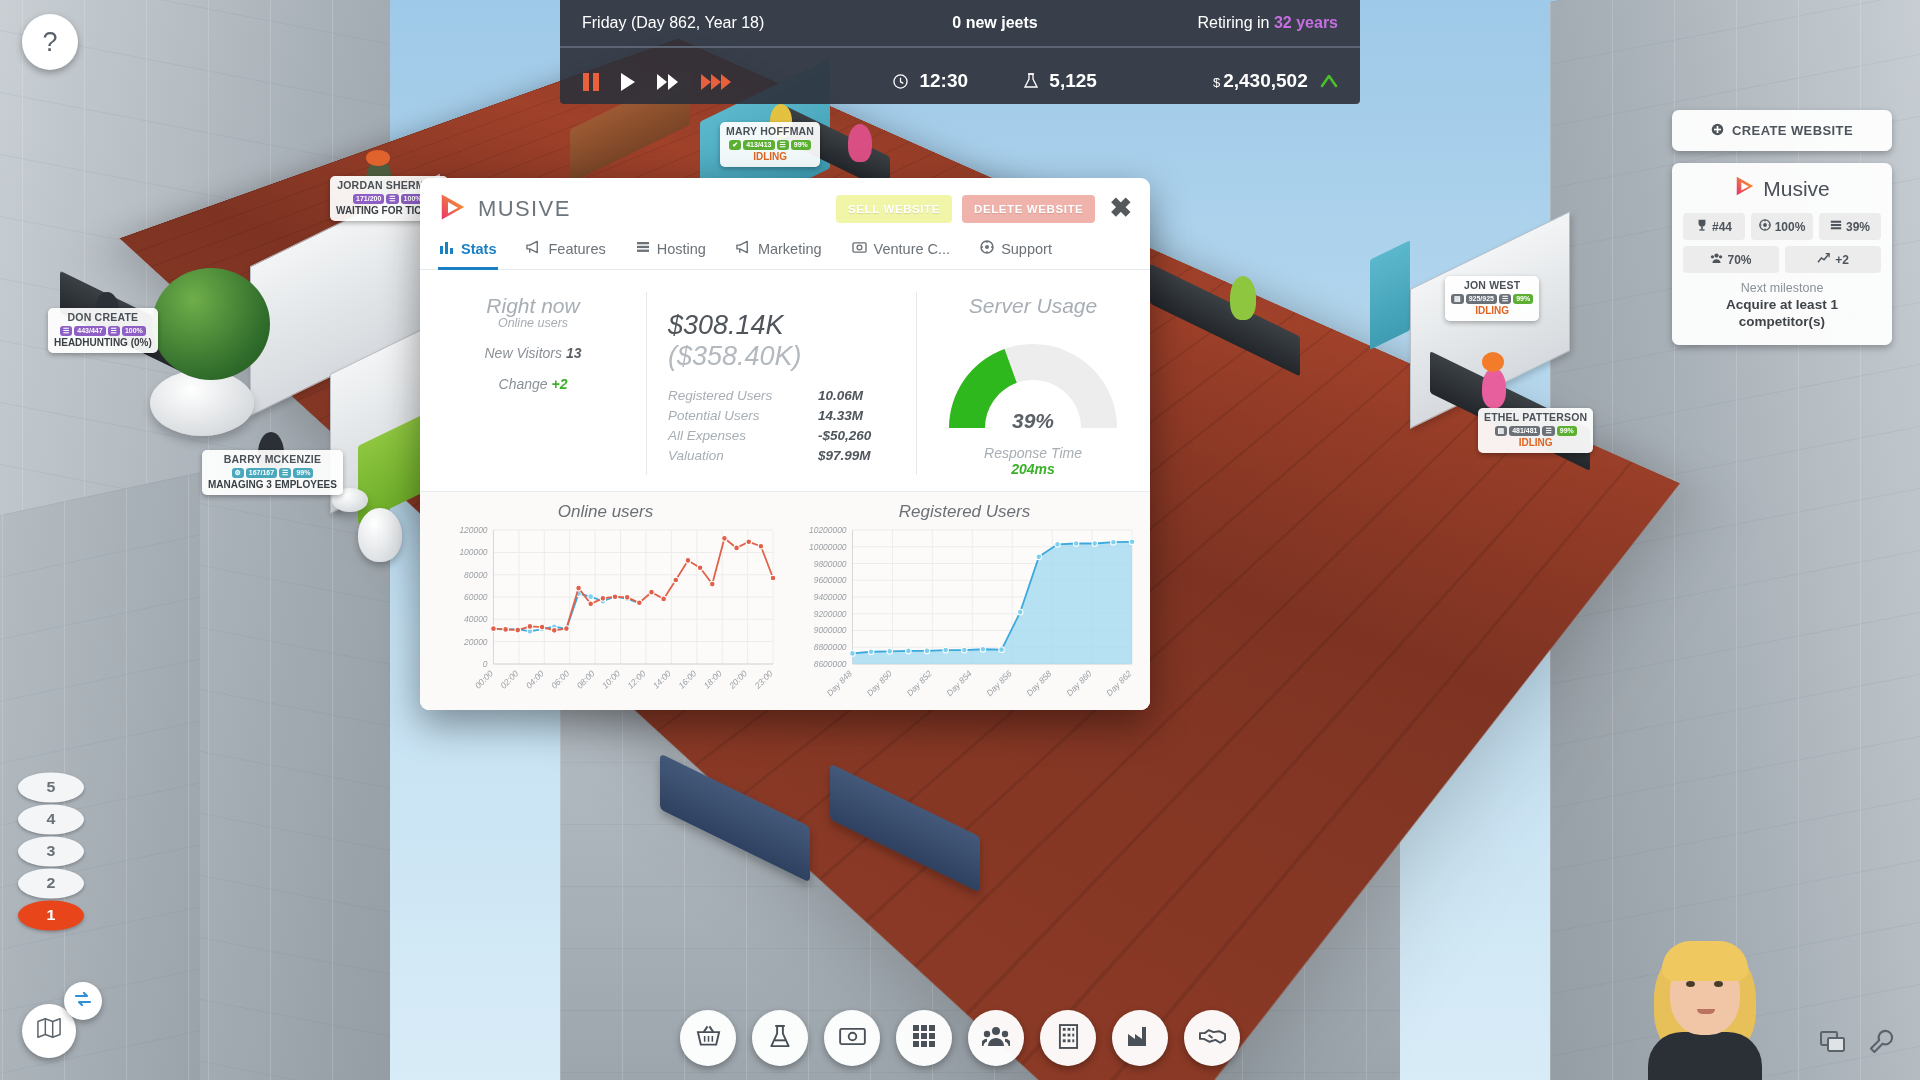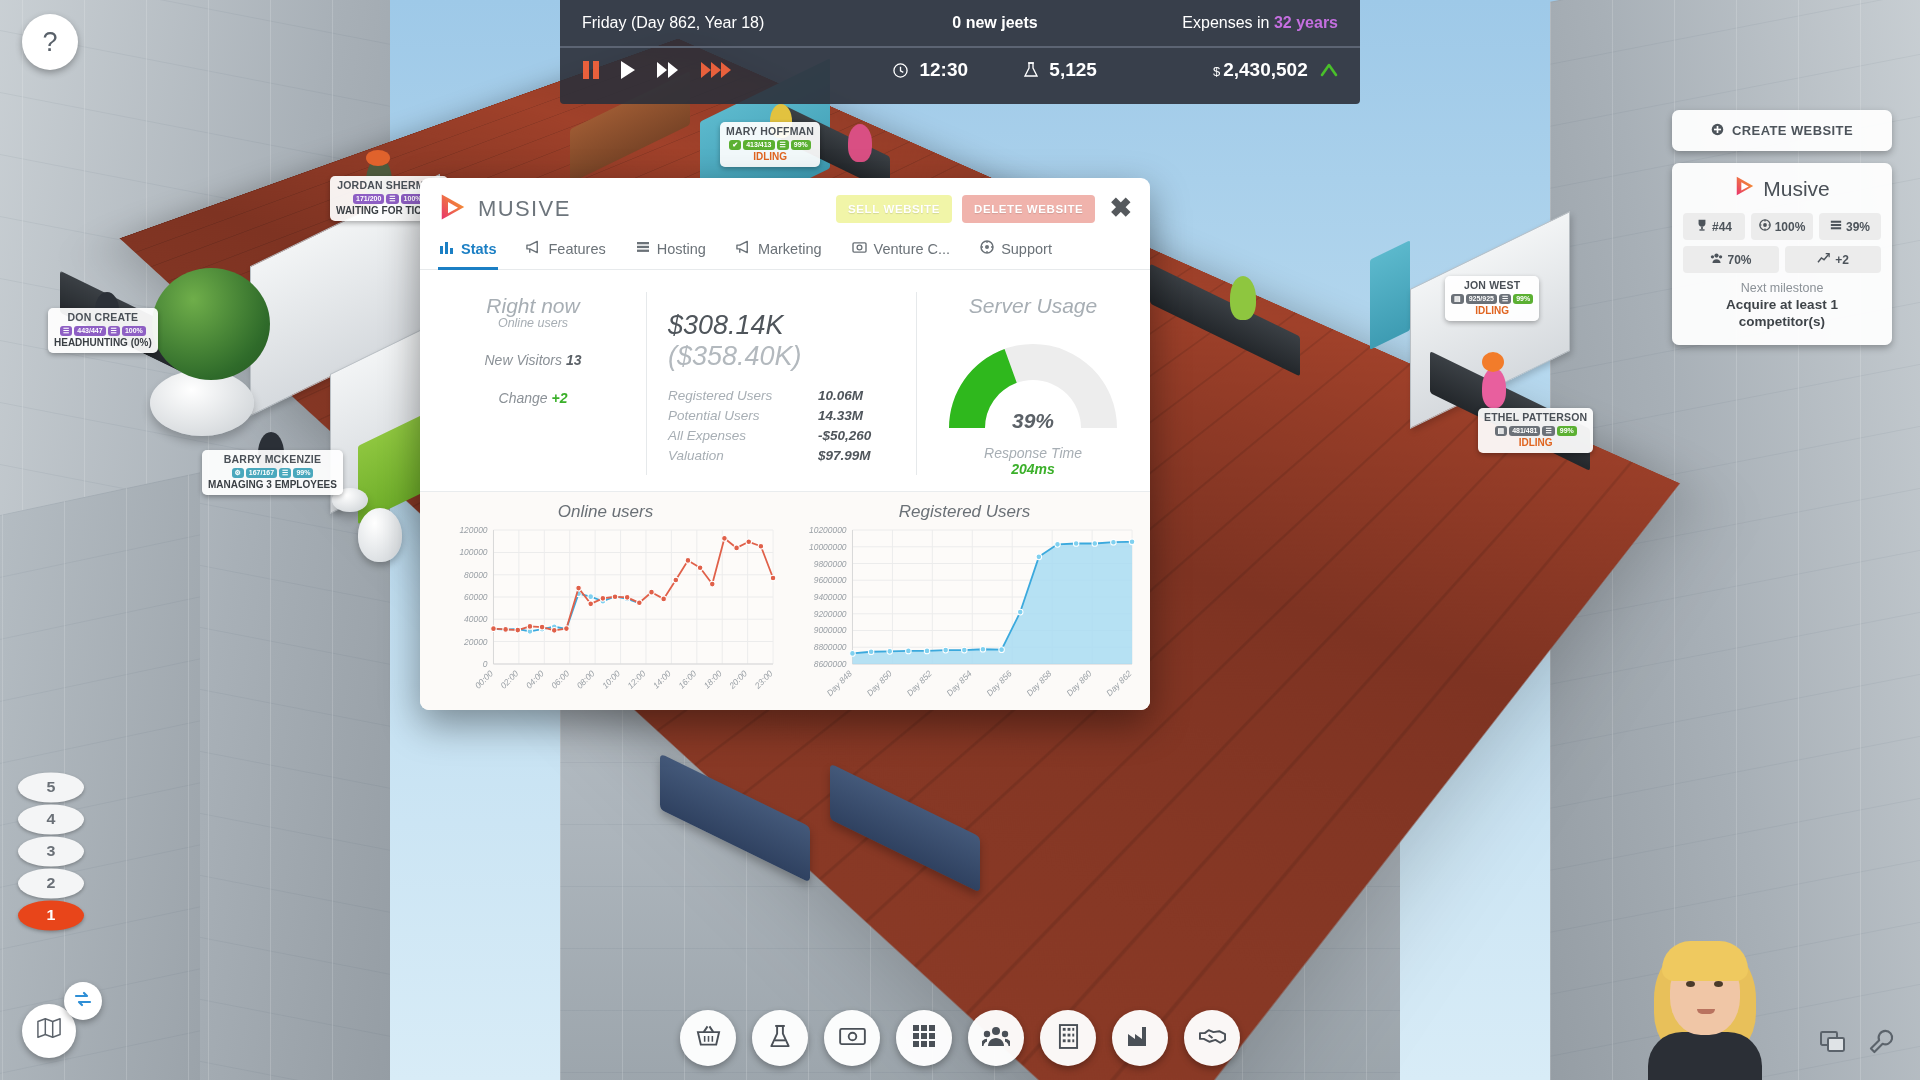--- a/index.html
+++ b/index.html
@@ -159,21 +159,21 @@
   #hud .row1 {
     display: flex; align-items: center; height: 48px;
     padding: 0 22px; font-size: 16px;
     border-bottom: 2px solid #5c6473;
   }
   #hud .row1 .d { flex: 0 0 300px; }
   #hud .row1 .j { flex: 1; text-align: center; font-weight: 700; }
   #hud .row1 .r { flex: 0 0 230px; text-align: right; }
   .purple-txt { color: #c56fe0; font-weight: 700; }
   #hud .row2 {
-    display: flex; align-items: center; height: 44px; padding: 0 22px;
+    display: flex; align-items: flex-end; height: 44px; padding: 0 22px;
   }
   #hud .speed { display: flex; align-items: center; gap: 20px; flex: 0 0 300px; }
   .sp-btn { cursor: pointer; line-height: 0; }
   #hud .clock { flex: 1; display: flex; align-items: center; justify-content: center; gap: 56px; font-size: 19px; font-weight: 700; }
   #hud .clock span.ic { margin-right: 6px; }
   #hud .money { flex: 0 0 230px; text-align: right; font-size: 19px; font-weight: 700; }
   .money .cur { font-size: 13px; font-weight: 400; margin-right: 3px; }
   .up-arrow { color: #49c02a; margin-left: 7px; }
 
   
@@ -305,21 +305,21 @@
   .m-top-cards { display: flex; padding: 6px 0 0; }
   .card { flex: 1; padding: 18px 22px 14px; position: relative; }
   .card + .card::before {
     content: ""; position: absolute; left: 0; top: 16px; bottom: 16px;
     width: 1px; background: #e6e9eb;
   }
   .card-title { font-size: 21px; color: #a7aeb4; line-height: 1.12; font-weight: 400; }
   .card-c1 { flex: 0 0 226px; text-align: center; }
   .big-number { font-size: 42px; color: #5b6167; margin-top: 14px; letter-spacing: .5px; }
   .sub-label { font-size: 12.5px; color: #a7aeb4; margin-top: -2px; }
-  .kv-line { font-size: 14px; color: #8b9197; margin-top: 22px; }
+  .kv-line { font-size: 14px; color: #8b9197; margin-top: 15px; }
   .kv-line b { color: #5b6167; }
   .kv-line .pos { color: #3bb02a; font-weight: 700; }
   .income-big { font-size: 27px; color: #4f555b; margin-top: 16px; font-weight: 400; }
   .income-big .paren { color: #b3b9be; }
   .income-table { margin-top: 16px; font-size: 13.5px; }
   .income-table div.r { display: flex; margin-bottom: 5px; }
   .income-table .k { flex: 0 0 150px; color: #a7aeb4; }
   .income-table .v { color: #4f555b; font-weight: 700; }
   .card-c3 { flex: 0 0 228px; text-align: center; }
   .gauge-wrap { position: relative; width: 190px; height: 105px; margin: 12px auto 0; }
@@ -454,21 +454,21 @@
 <div id="help-btn">
   <span>?</span>
 </div>
 
 <div id="hud">
 
   <div class="row1">
     <div class="d">Friday (Day 862, Year 18)</div>
     <div class="j">0 new jeets</div>
     <div class="r">
-      <span>Expenses in </span><span class="purple-txt">32 years</span>
+      <span>Retiring in </span><span class="purple-txt">32 years</span>
     </div>
   </div>
   <div class="row2">
     <div class="speed">
       <span class="sp-btn">
         <svg width="18" height="20" viewBox="0 0 18 20">
             <rect x="1" y="1" width="6" height="18" fill="#e8603c"></rect>
             <rect x="11" y="1" width="6" height="18" fill="#e8603c"></rect>
           </svg>
       </span>

